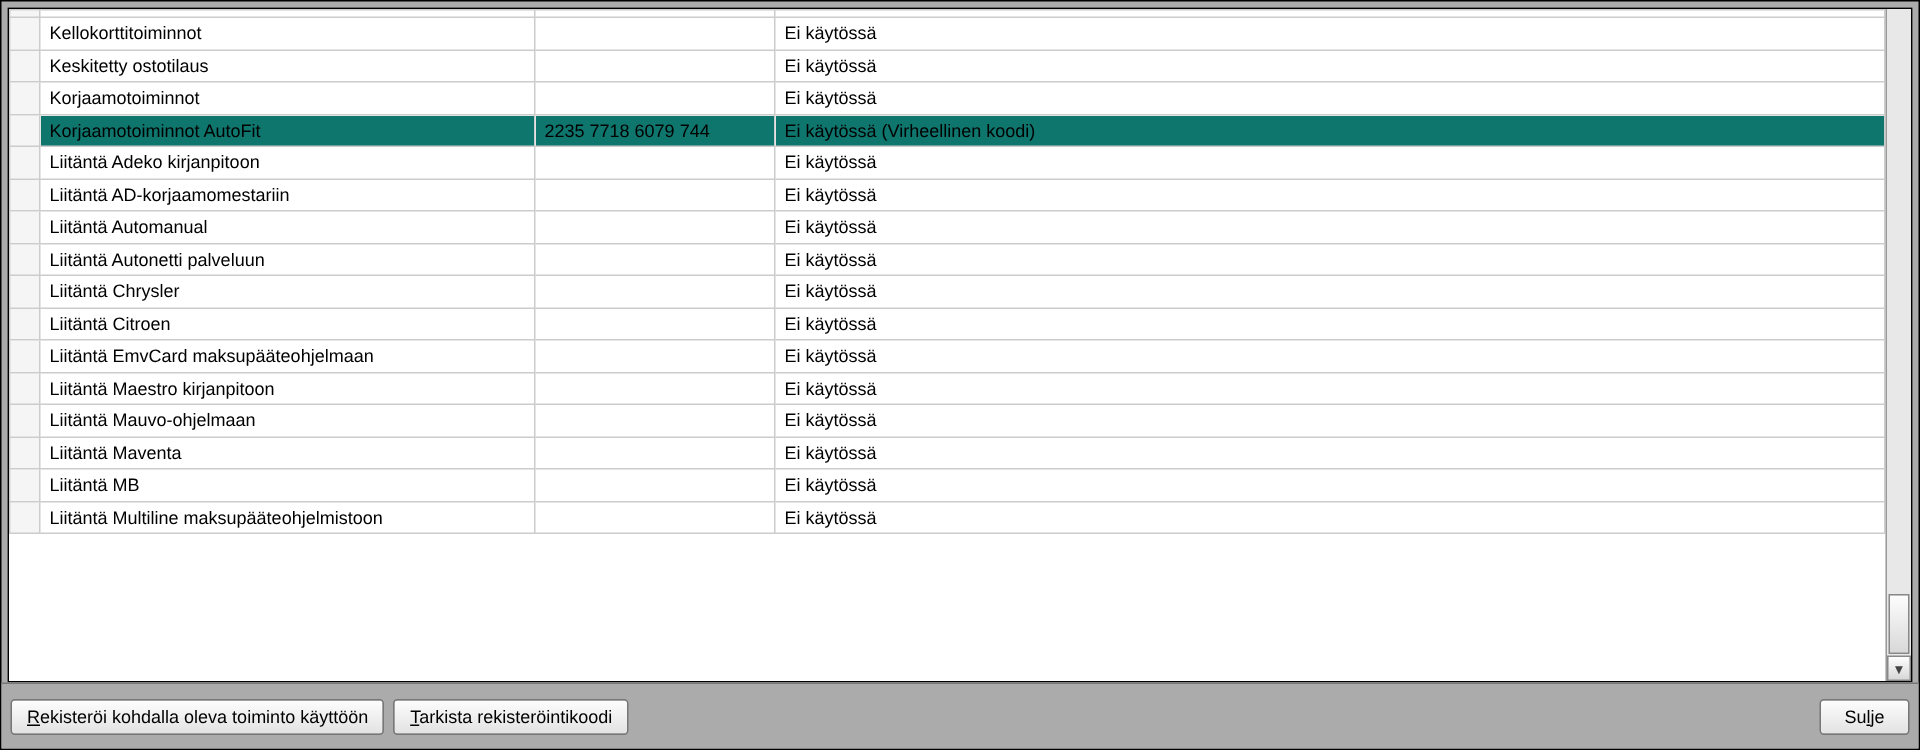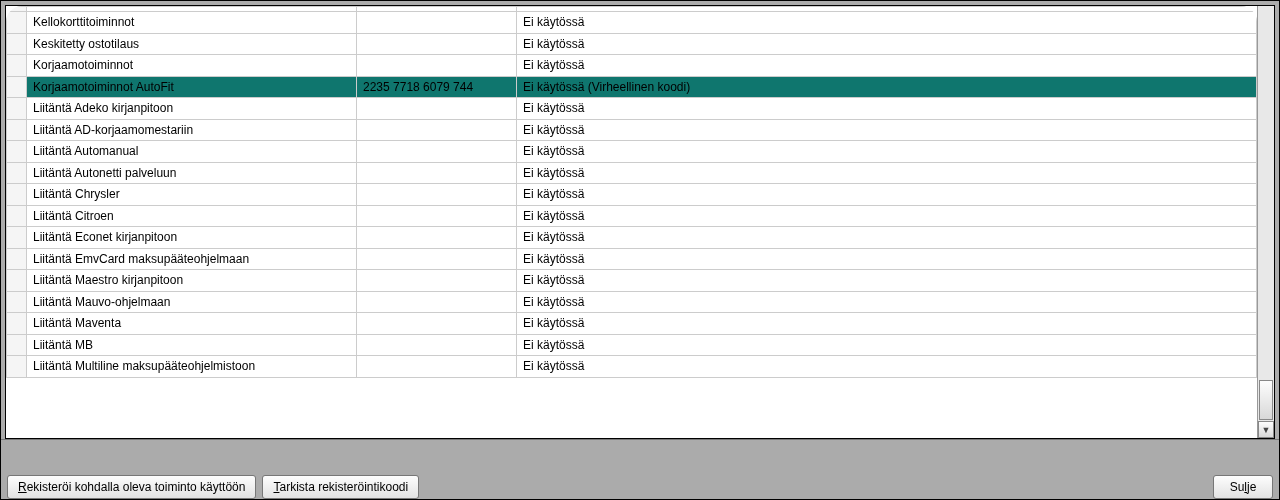--- a/index.html
+++ b/index.html
@@ -24,21 +24,20 @@
     display: flex;
     background: #fff;
     margin: 4px 4px 0 4px;
     border: 1px solid #000;
     overflow: hidden;
   }
   .table-wrap {
     flex: 1;
     overflow: hidden;
     background: #fff;
-    border-radius: 16px;
   }
   table {
     width: 100%;
     border-collapse: collapse;
     table-layout: fixed;
   }
   tr {
     height: 21.5px;
   }
   td {
@@ -84,23 +83,23 @@
   .scroll-thumb {
     background: linear-gradient(#fdfdfd,#d8d8d8);
     border: 1px solid #888;
     margin: 1px;
     height: 40px;
   }
   .scroll-track {
     flex: 1;
   }
   .button-bar {
-    height: 60px;
-    display: flex;
-    align-items: flex-end;
+    height: 44px;
+    display: flex;
+    align-items: center;
     padding: 0 6px;
     gap: 6px;
     background: #ababab;
     border-top: 1px solid #777;
   }
   .spacer { flex: 1; }
   button.win {
     height: 24px;
     padding: 0 10px;
     font-family: Tahoma, Arial, sans-serif;
@@ -178,26 +177,20 @@
             </tr>
             <tr>
               <td class="col-handle"></td>
               <td class="col-name">Liitäntä Chrysler</td>
               <td class="col-code"></td>
               <td class="col-status">Ei käytössä</td>
             </tr>
             <tr>
               <td class="col-handle"></td>
               <td class="col-name">Liitäntä Citroen</td>
-              <td class="col-code"></td>
-              <td class="col-status">Ei käytössä</td>
-            </tr>
-            <tr>
-              <td class="col-handle"></td>
-              <td class="col-name">Liitäntä Econet kirjanpitoon</td>
               <td class="col-code"></td>
               <td class="col-status">Ei käytössä</td>
             </tr>
             <tr>
               <td class="col-handle"></td>
               <td class="col-name">Liitäntä EmvCard maksupääteohjelmaan</td>
               <td class="col-code"></td>
               <td class="col-status">Ei käytössä</td>
             </tr>
             <tr>

